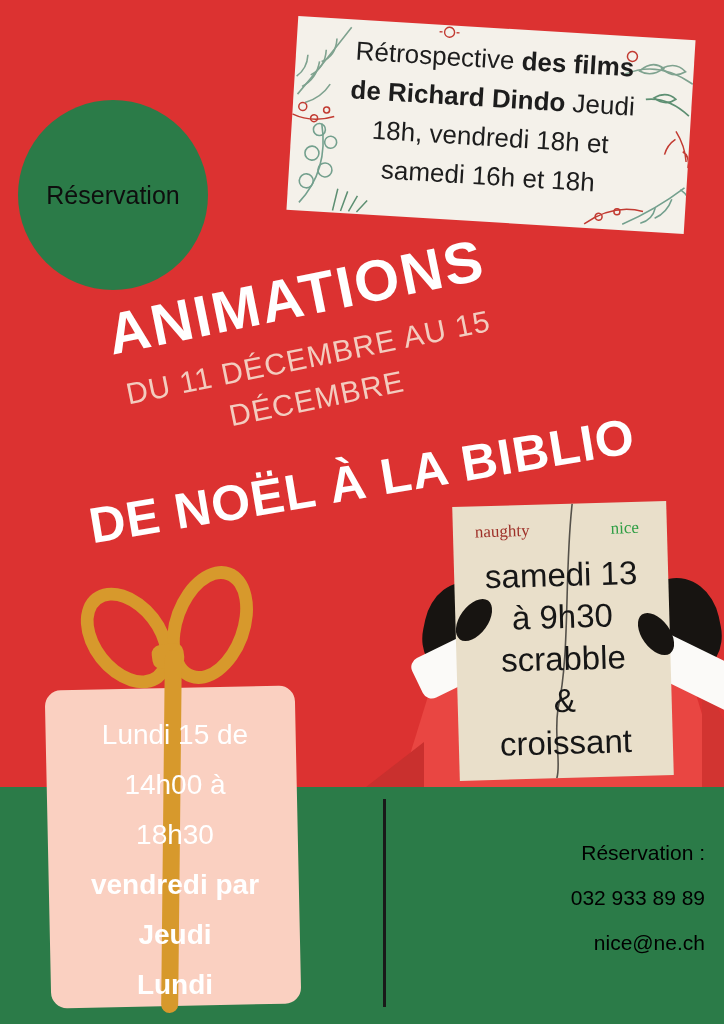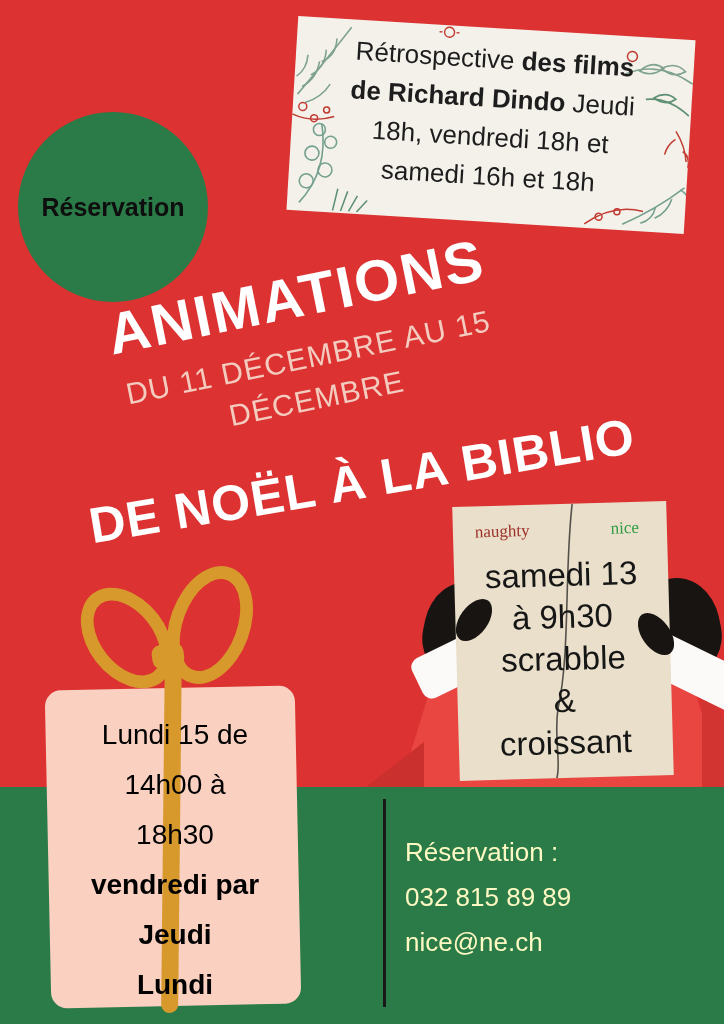--- a/index.html
+++ b/index.html
@@ -8,23 +8,23 @@
     background:#dc3231;
     font-family:"Liberation Sans", sans-serif;
   }
   .abs { position:absolute; }
 
   
   .green-band { left:0; top:787px; width:724px; height:237px; background:#2b7b48; }
 
   
   .badge {
-    left:18px; top:112px; width:190px; height:190px; border-radius:50%;
+    left:18px; top:100px; width:190px; height:190px; border-radius:50%;
     background:#2b7b48; display:flex; flex-direction:column; align-items:center; justify-content:center;
-    color:#0e0e0e; font-weight:bold; font-size:25px; line-height:38px; text-align:center;
+    color:#0e0e0e; font-weight:normal; font-size:25px; line-height:38px; text-align:center;
   }
 
   
   .film-card {
     left:292px; top:28px; width:398px; height:194px; background:#f4f1ea;
     transform:rotate(3.5deg); transform-origin:center; color:#1d1d1d;
   }
   .film-card .doodles { position:absolute; left:0; top:0; width:398px; height:194px; }
   .card-text { position:absolute; left:0; top:12px; width:100%; text-align:center; font-size:26px; line-height:39px; }
   .b { font-weight:bold; }
@@ -38,21 +38,21 @@
     text-align:center; font-size:50px; font-weight:bold; color:#ffffff; letter-spacing:1px;
   }
 
   
   .gift-loop { border:13px solid #d7992c; border-radius:50%; background:transparent; }
   .loop-left  { left:88px;  top:582px; width:52px; height:86px;  transform:rotate(-38deg); }
   .loop-right { left:170px; top:564px; width:54px; height:96px;  transform:rotate(20deg); }
   .gift-knot  { left:152px; top:644px; width:32px; height:24px; background:#d7992c; border-radius:9px; transform:rotate(-8deg); z-index:2; }
   .gift-box   { left:48px; top:688px; width:250px; height:318px; background:#fad0c1; border-radius:16px; transform:rotate(-1.2deg); z-index:1; }
   .gift-ribbon{ left:163px; top:650px; width:17px; height:363px; background:#d7992c; border-radius:9px; transform:rotate(0.6deg); z-index:2; }
-  .gift-text  { left:55px; top:710px; width:240px; text-align:center; font-size:28px; line-height:50px; color:#000000; z-index:3; }
+  .gift-text  { left:55px; top:710px; width:240px; text-align:center; font-size:28px; line-height:50px; color:#ffffff; z-index:3; }
   .gift-text .bold-line { font-weight:bold; }
 
   
   .santa-body { left:400px; top:612px; width:324px; height:175px; background:#e94642;
     clip-path:polygon(16% 4%, 84% 2%, 100% 100%, 0% 100%); z-index:1; }
   .santa-shade-left  { left:366px; top:742px; width:58px; height:45px; background:#c9302e;
     clip-path:polygon(100% 0, 100% 100%, 0 100%); z-index:1; }
   .santa-shade-right { left:702px; top:676px; width:22px; height:111px; background:#d23431;
     clip-path:polygon(0 0, 100% 40%, 100% 100%, 0 100%); z-index:1; }
   .mitten { background:#171411; border-radius:48% 48% 42% 42%; z-index:2; }
@@ -69,21 +69,21 @@
   .fold-line { position:absolute; left:0; top:0; width:214px; height:274px; }
   .nn-row { position:absolute; left:0; top:16px; width:100%; height:24px;
     font-family:"Liberation Serif", serif; font-size:17px; }
   .naughty { position:absolute; left:22px; color:#9e3028; }
   .nice    { position:absolute; right:28px; color:#2f9e44; }
   .list-text { position:absolute; left:0; top:50px; width:100%; text-align:center;
     font-size:33px; line-height:42px; color:#161616; }
 
   
   .divider { left:383px; top:799px; width:3px; height:208px; background:#191919; z-index:2; }
-  .contact { left:405px; top:830px; width:300px; text-align:left; font-size:26px; line-height:45px; color:#fef9c3; z-index:2; }
+  .contact { left:405px; top:830px; width:300px; text-align:right; font-size:21px; line-height:45px; color:#000000; z-index:2; }
 </style>
 </head>
 <body>
 
 <div class="poster">
 
   <div class="abs green-band"></div>
 
   <div class="abs badge">
     <div>Réservation</div>
@@ -207,17 +207,17 @@
       <div>&amp;</div>
       <div>croissant</div>
     </div>
   </div>
   <div class="abs thumb thumb-left"></div>
   <div class="abs thumb thumb-right"></div>
 
   <div class="abs divider"></div>
   <div class="abs contact">
     <div>Réservation :</div>
-    <div>032 815 89 89</div>
+    <div>032 933 89 89</div>
     <div>nice@ne.ch</div>
   </div>
 
 </div>
 
 </body></html>

